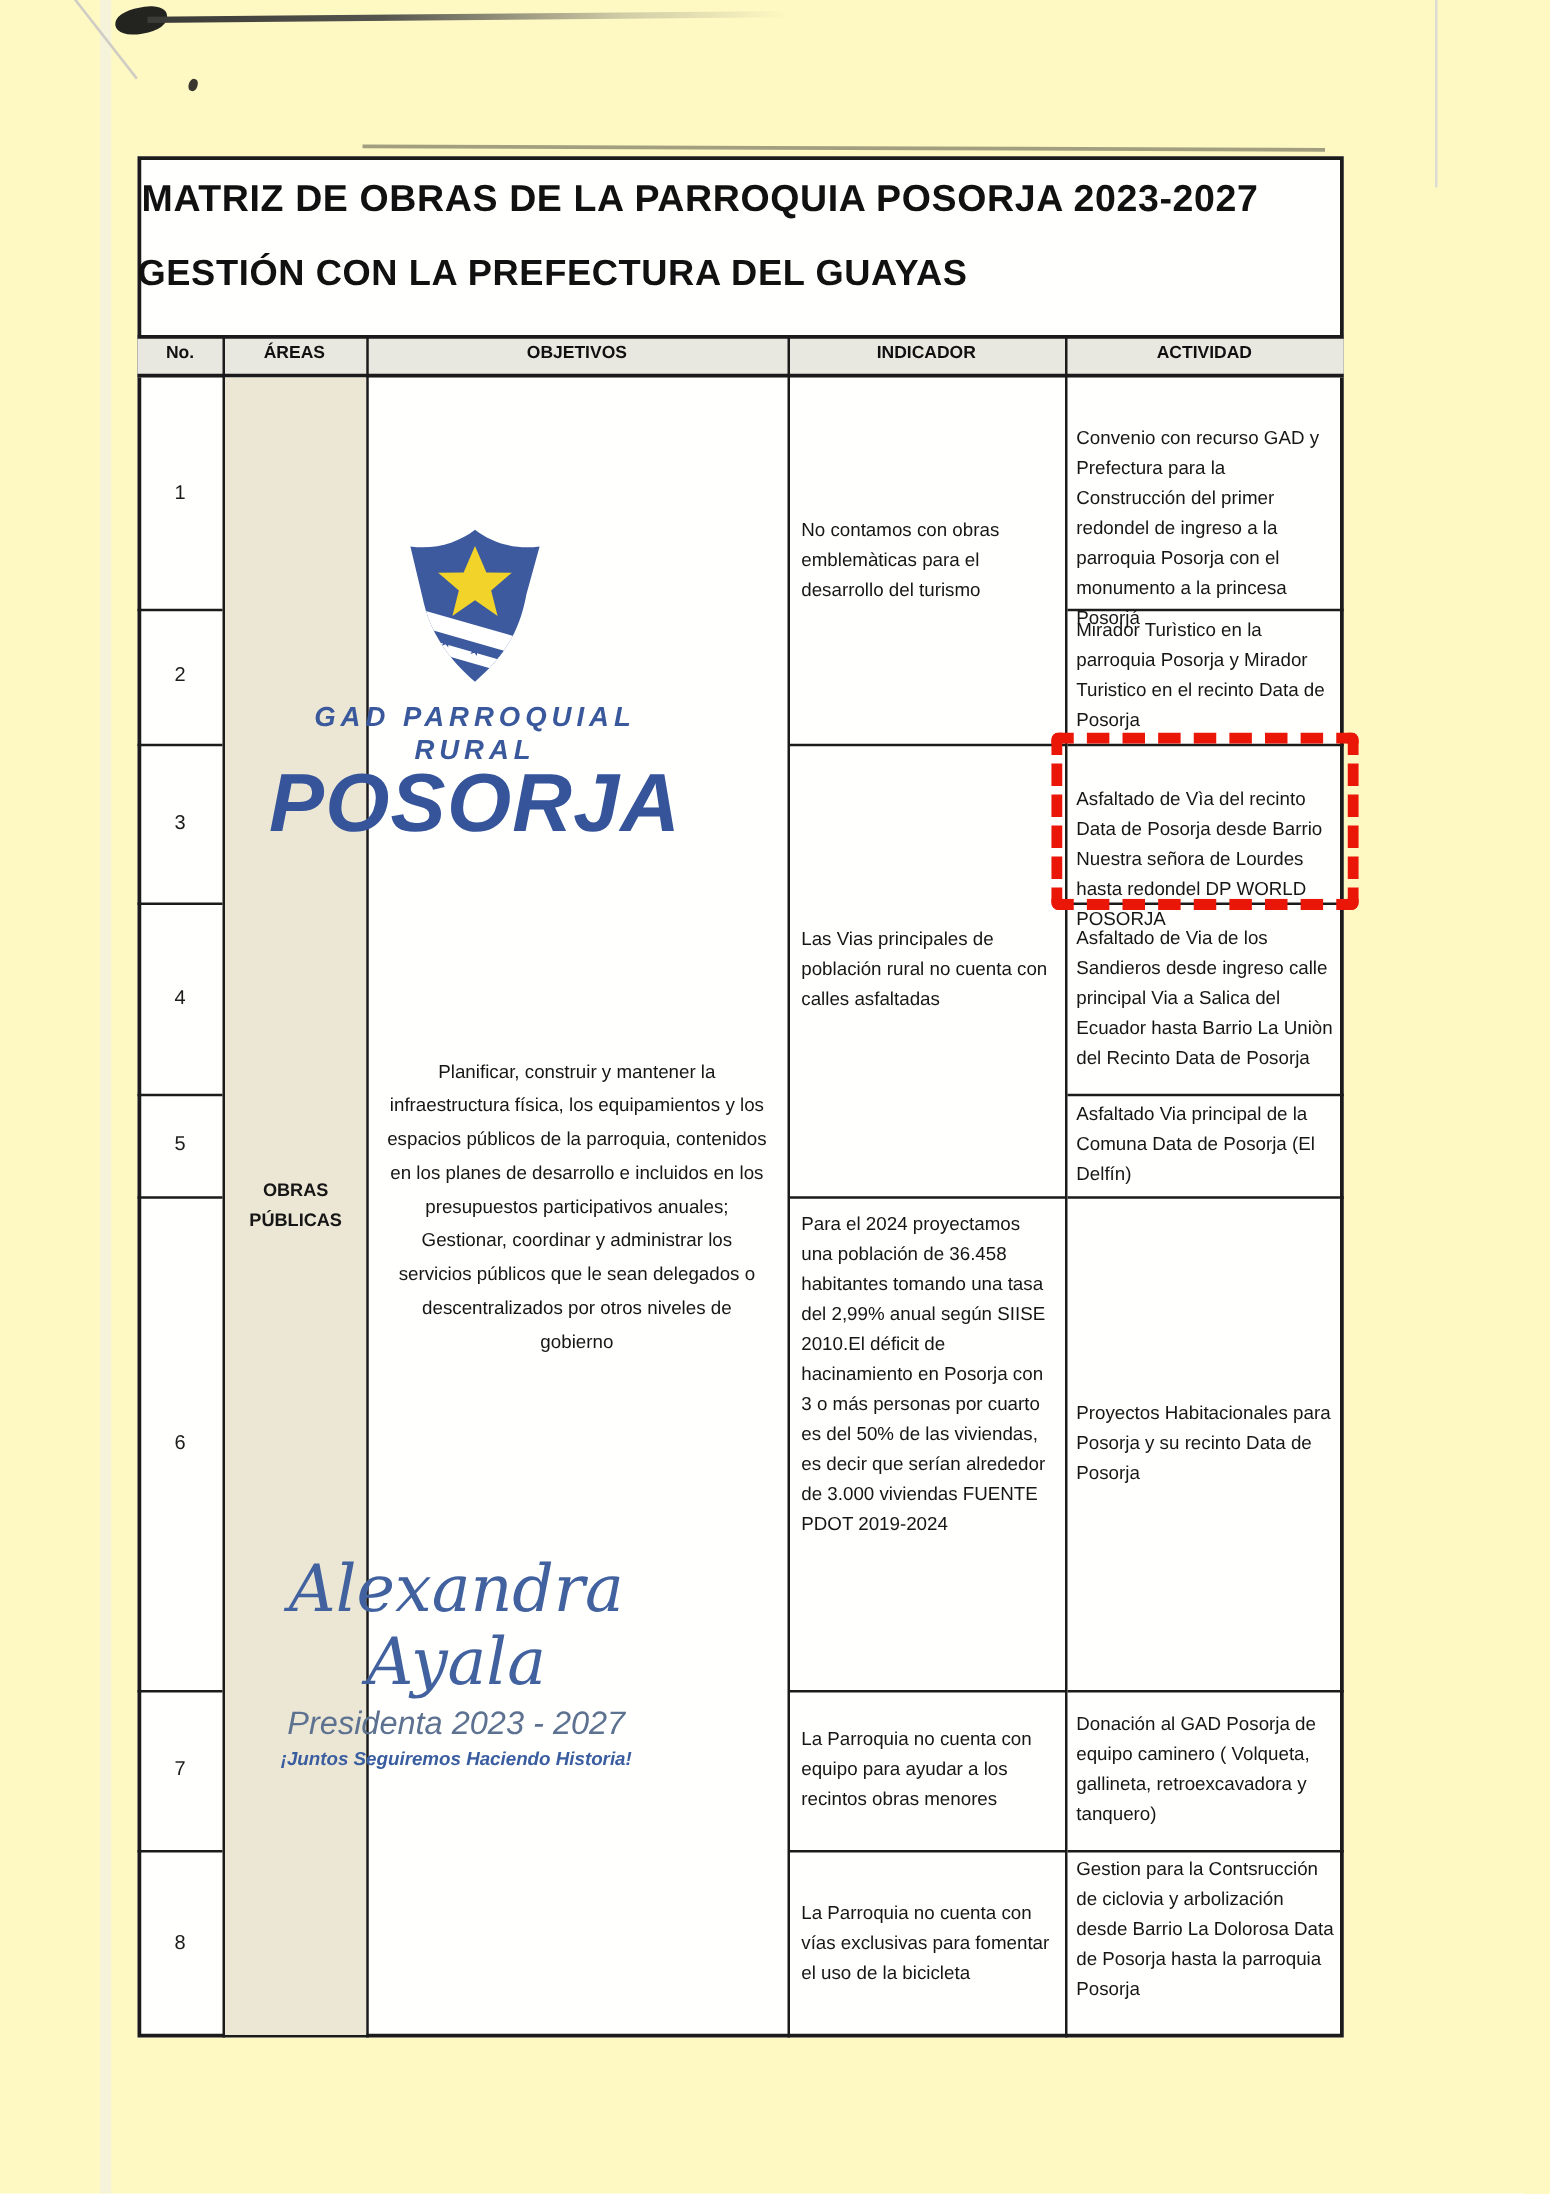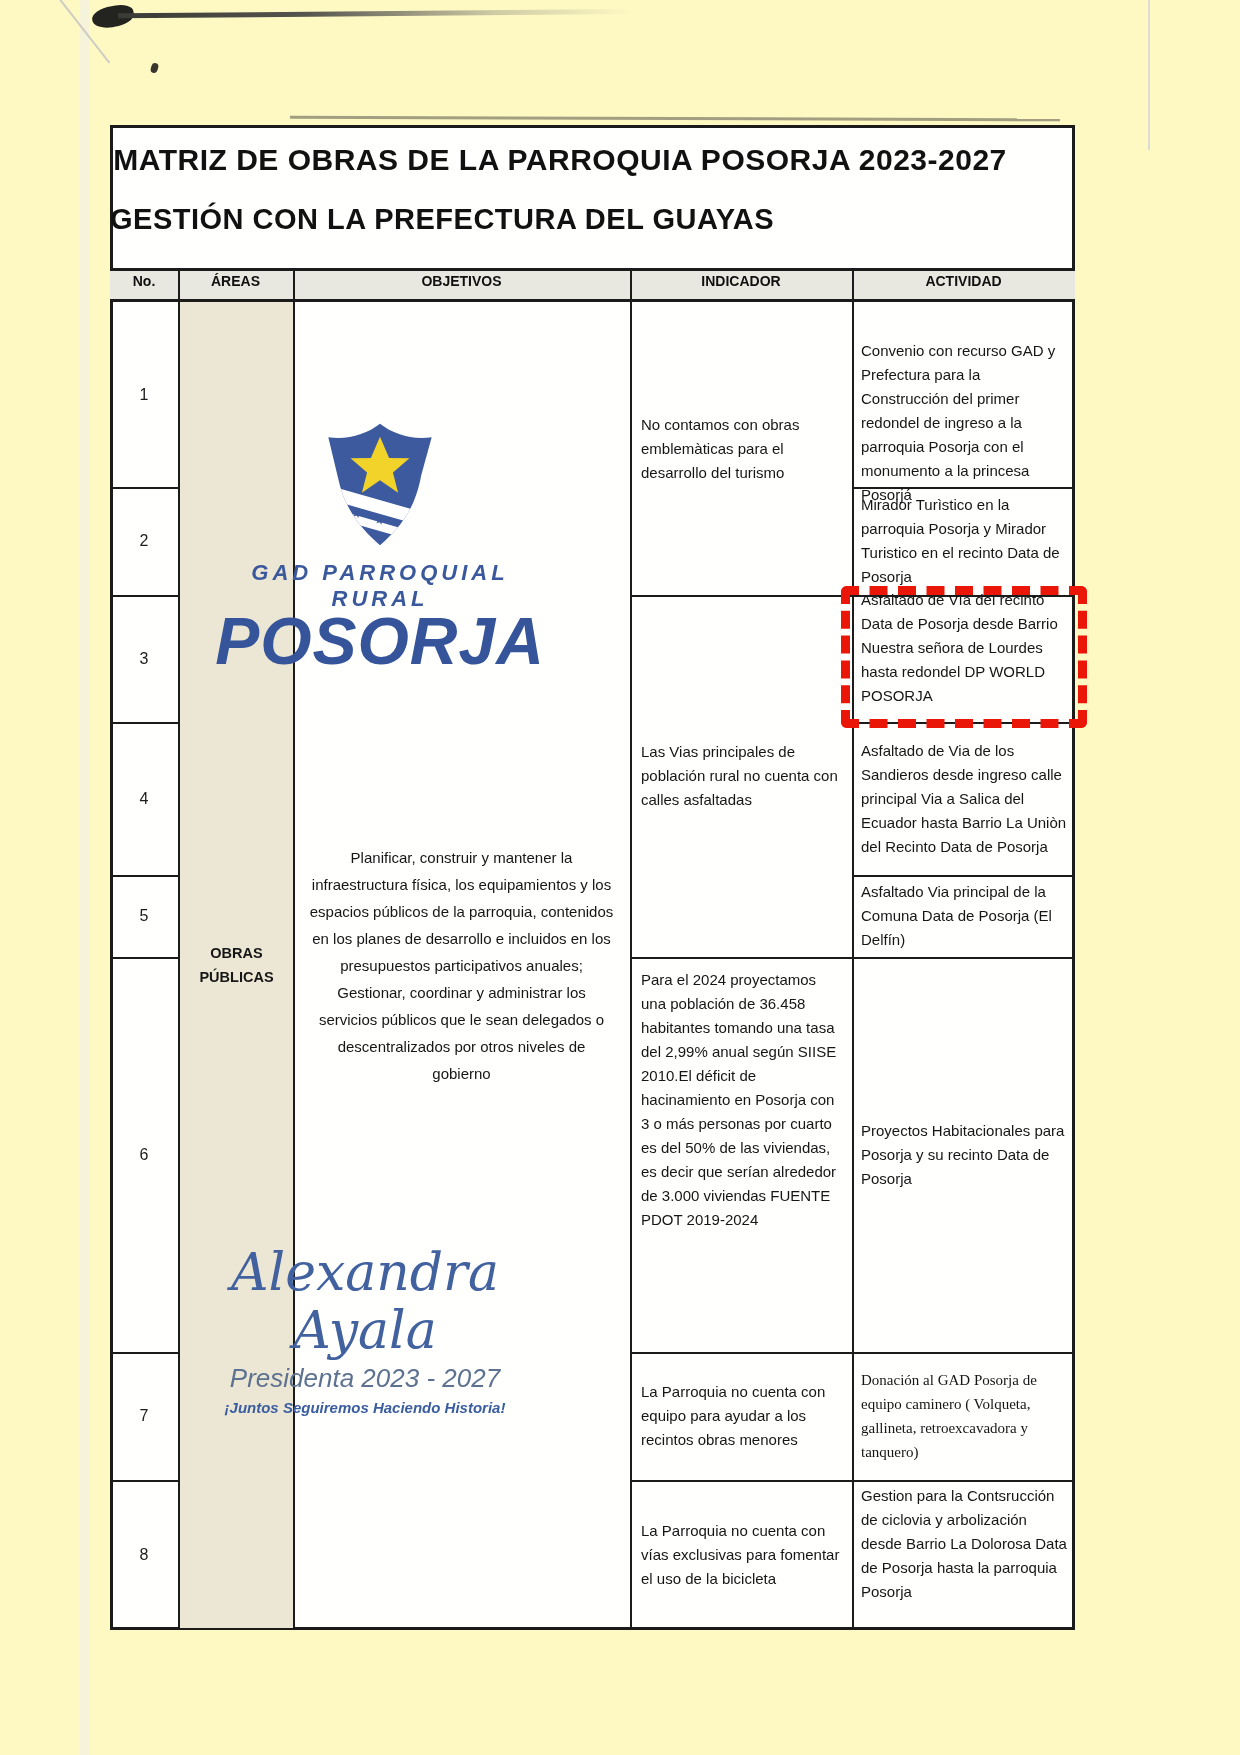--- a/index.html
+++ b/index.html
@@ -47,22 +47,22 @@
   .nocell{position:absolute;left:110px;width:68px;display:flex;align-items:center;justify-content:center;
           font-size:16px;z-index:3;}
   .n1{top:302px;height:185px;} .n2{top:487px;height:108px;} .n3{top:595px;height:127px;}
   .n4{top:722px;height:153px;} .n5{top:875px;height:82px;} .n6{top:957px;height:395px;}
   .n7{top:1352px;height:128px;} .n8{top:1480px;height:150px;}
   .icell{left:632px;width:220px;padding:0 9px;}
   .acell{left:854px;width:221px;padding:0 7px;}
   .i12{top:302px;height:294px;} .i345{top:595px;height:362px;}
   .i6{top:957px;height:395px;padding-top:11px;} .i7{top:1352px;height:128px;} .i8{top:1480px;height:150px;}
   .a1{top:317px;height:159px;padding-top:22px;} .a2{top:487px;height:108px;}
-  .a3{top:584px;height:127px;} .a4{top:722px;height:153px;} .a5{top:875px;height:82px;border-radius:20px;}
-  .a6{top:957px;height:395px;} .a7{top:1352px;height:128px;font-family:Liberation Serif, serif;} .a8{top:1480px;height:127px;}
+  .a3{top:624px;height:127px;} .a4{top:722px;height:153px;} .a5{top:875px;height:82px;border-radius:20px;}
+  .a6{top:957px;height:395px;} .a7{top:1352px;height:128px;} .a8{top:1480px;height:127px;}
   
   .redbox{position:absolute;left:841px;top:586px;width:246px;height:142px;box-sizing:border-box;
           border:9px dashed #ea1708;border-radius:6px;z-index:6;}
   
   .logo{position:absolute;left:200px;top:418px;width:360px;text-align:center;z-index:5;}
   .logo-top{font-size:22px;font-weight:700;font-style:italic;letter-spacing:4px;color:#3a589c;margin-top:4px;}
   .logo-name{font-size:66px;font-weight:800;font-style:italic;letter-spacing:1px;color:#35549a;margin-top:-6px;line-height:70px;}
   
   .sig{position:absolute;left:182px;top:1243px;width:366px;text-align:center;z-index:5;}
   .sig-name{font-family:"DejaVu Serif",serif;font-style:italic;font-size:52px;line-height:58px;color:#41619f;}

